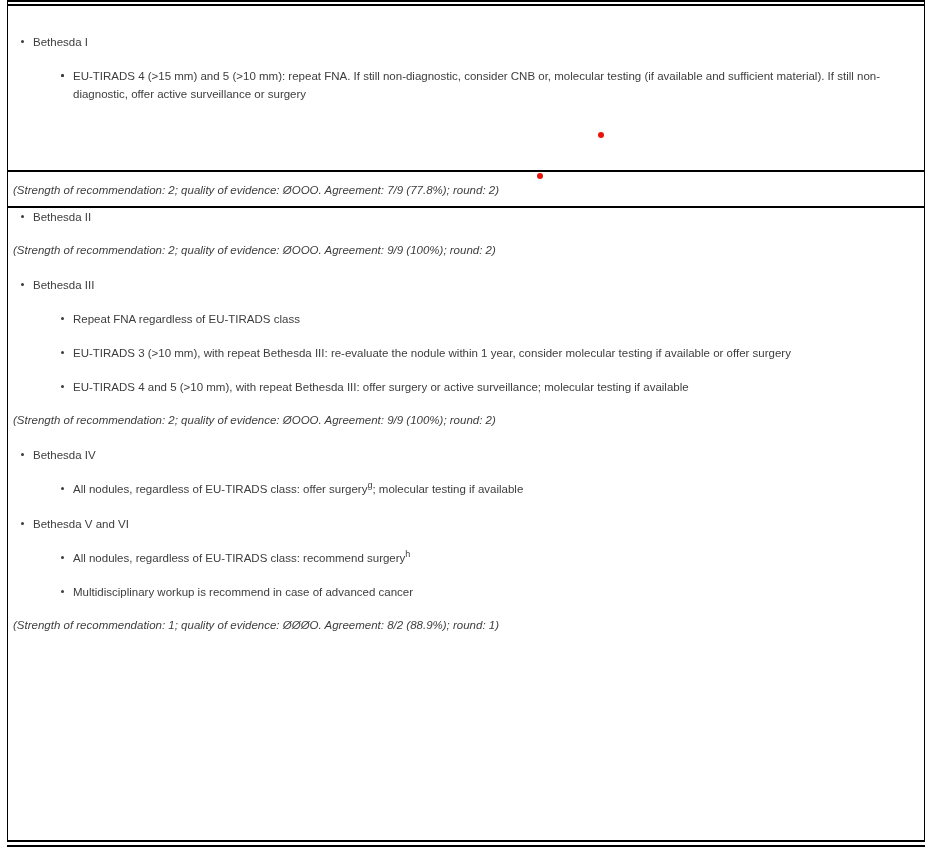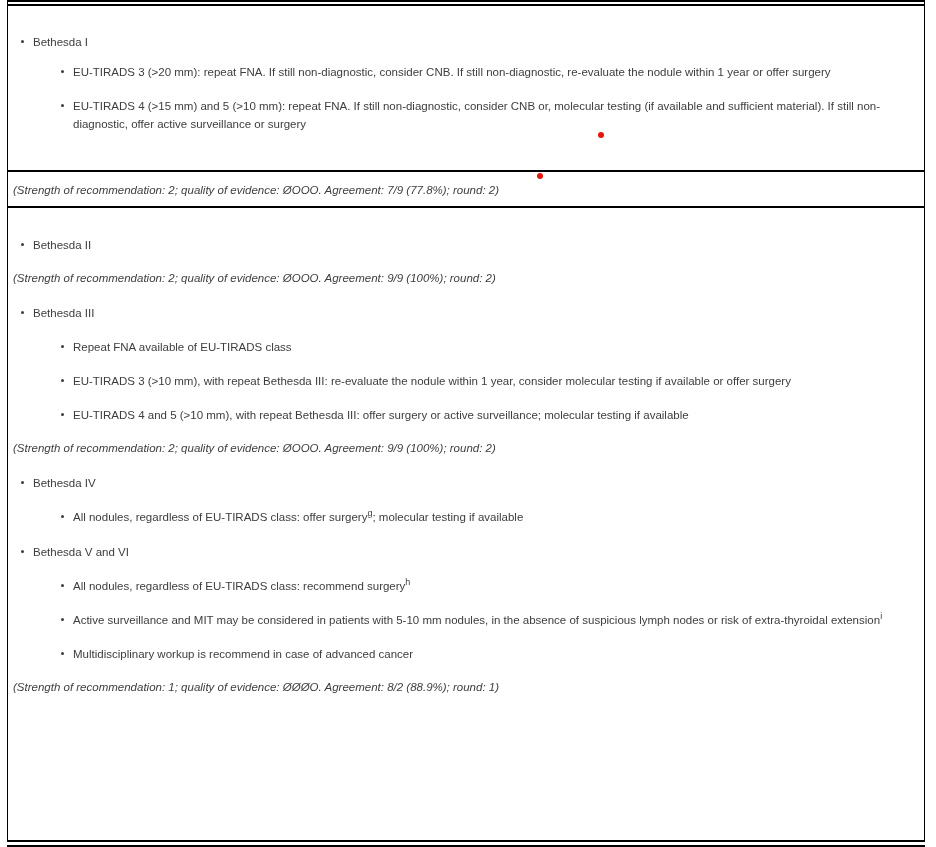--- a/index.html
+++ b/index.html
@@ -27,21 +27,21 @@
   .edge-top {
     height: 2px;
     border-top: 2px solid #000;
     border-bottom: 2px solid #000;
     margin: 0 -1px;
   }
   .hdiv { height: 2px; background: #000; margin: 0 -1px; }
   .row { position: relative; overflow: hidden; }
   .row-s1 { height: 164px; padding-top: 27px; box-sizing: border-box; }
   .row-strength1 { height: 34px; padding: 9px 10px 0 5px; box-sizing: border-box; }
-  .row-rest { height: 632px; padding-top: 28px; box-sizing: border-box; }
+  .row-rest { height: 632px; box-sizing: border-box; }
   .sliver { height: 3px; border-bottom: 2px solid #000; margin: 0 -1px; background: #fff; }
 
   .sec-title {
     position: relative;
     padding-left: 25px;
     padding-right: 14px;
   }
   .sec + .sec { margin-top: 17px; }
   ul.blist { list-style: none; margin: 0; padding: 0; }
   ul.blist li {
@@ -86,21 +86,21 @@
 
     <div class="edge-top"></div>
 
     <div class="row row-s1">
       <div class="sec-title">
         <span class="dot"></span>
         <span>Bethesda I</span>
       </div>
       <ul class="blist">
         <li>
-          <span class="dot"></span><span>EU-TIRADS 3 (&gt;20 mm): repeat FNA. If still non-diagnostic, consider CNB. If still non-diagnostic, re-evaluate the nodule within 1 year or offer surgery</span><sup></sup><span></span>
+          <span class="dot"></span><sup></sup><span></span>
         </li>
         <li class="li-gap">
           <span class="dot"></span><span>EU-TIRADS 4 (&gt;15 mm) and 5 (&gt;10 mm): repeat FNA. If still non-diagnostic, consider CNB or, molecular testing (if available and sufficient material). If still non-diagnostic, offer active surveillance or surgery</span><sup></sup><span></span>
         </li>
       </ul>
     </div>
 
     <div class="hdiv"></div>
 
     <div class="row row-strength1">
@@ -119,21 +119,21 @@
         <div class="strength">(Strength of recommendation: 2; quality of evidence: ØOOO. Agreement: 9/9 (100%); round: 2)</div>
       </div>
 
       <div class="sec">
         <div class="sec-title">
           <span class="dot"></span>
           <span>Bethesda III</span>
         </div>
         <ul class="blist">
           <li>
-            <span class="dot"></span><span>Repeat FNA available of EU-TIRADS class</span><sup></sup><span></span>
+            <span class="dot"></span><span>Repeat FNA regardless of EU-TIRADS class</span><sup></sup><span></span>
           </li>
           <li>
             <span class="dot"></span><span>EU-TIRADS 3 (&gt;10 mm), with repeat Bethesda III: re-evaluate the nodule within 1 year, consider molecular testing if available or offer surgery</span><sup></sup><span></span>
           </li>
           <li>
             <span class="dot"></span><span>EU-TIRADS 4 and 5 (&gt;10 mm), with repeat Bethesda III: offer surgery or active surveillance; molecular testing if available</span><sup></sup><span></span>
           </li>
         </ul>
         <div class="strength">(Strength of recommendation: 2; quality of evidence: ØOOO. Agreement: 9/9 (100%); round: 2)</div>
       </div>
@@ -153,23 +153,20 @@
       <div class="sec">
         <div class="sec-title">
           <span class="dot"></span>
           <span>Bethesda V and VI</span>
         </div>
         <ul class="blist">
           <li>
             <span class="dot"></span><span>All nodules, regardless of EU-TIRADS class: recommend surgery</span><sup>h</sup><span></span>
           </li>
           <li>
-            <span class="dot"></span><span>Active surveillance and MIT may be considered in patients with 5-10 mm nodules, in the absence of suspicious lymph nodes or risk of extra-thyroidal extension</span><sup>i</sup><span></span>
-          </li>
-          <li>
             <span class="dot"></span><span>Multidisciplinary workup is recommend in case of advanced cancer</span><sup></sup><span></span>
           </li>
         </ul>
         <div class="strength">(Strength of recommendation: 1; quality of evidence: ØØØO. Agreement: 8/2 (88.9%); round: 1)</div>
       </div>
 
     </div>
 
     <div class="hdiv"></div>
     <div class="sliver"></div>

